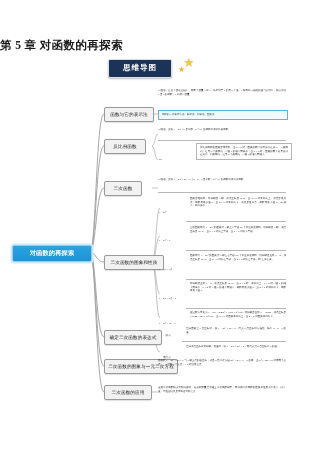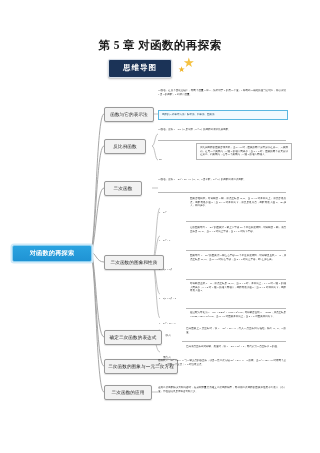--- a/index.html
+++ b/index.html
@@ -5,21 +5,21 @@
   html,body{margin:0;padding:0;}
   body{
     width:320px;height:453px;background:#ffffff;overflow:hidden;
     font-family:"Liberation Sans","DejaVu Sans",sans-serif;
     -webkit-font-smoothing:antialiased;
   }
   #page{position:relative;width:320px;height:453px;background:#fff;}
 
   
   .title{
-    position:absolute;left:0;top:38px;width:320px;text-align:center;
+    position:absolute;left:0;top:38px;width:320px;text-align:left;
     font-size:11.5px;font-weight:bold;color:#1a1a1a;letter-spacing:.4px;
     font-family:"Liberation Serif","DejaVu Serif",serif;
   }
   .badge-wrap{position:absolute;left:0;top:57px;width:280px;height:22px;}
   .badge{
     position:absolute;left:50%;top:2px;transform:translateX(-50%);
     background:#1b3357;border:1.2px solid #d7dee8;border-radius:2px;
     padding:3px 14px 4px;color:#ffffff;font-size:7.5px;font-weight:bold;
     letter-spacing:1px;white-space:nowrap;box-shadow:0 1px 2px rgba(0,0,0,.25);
   }

